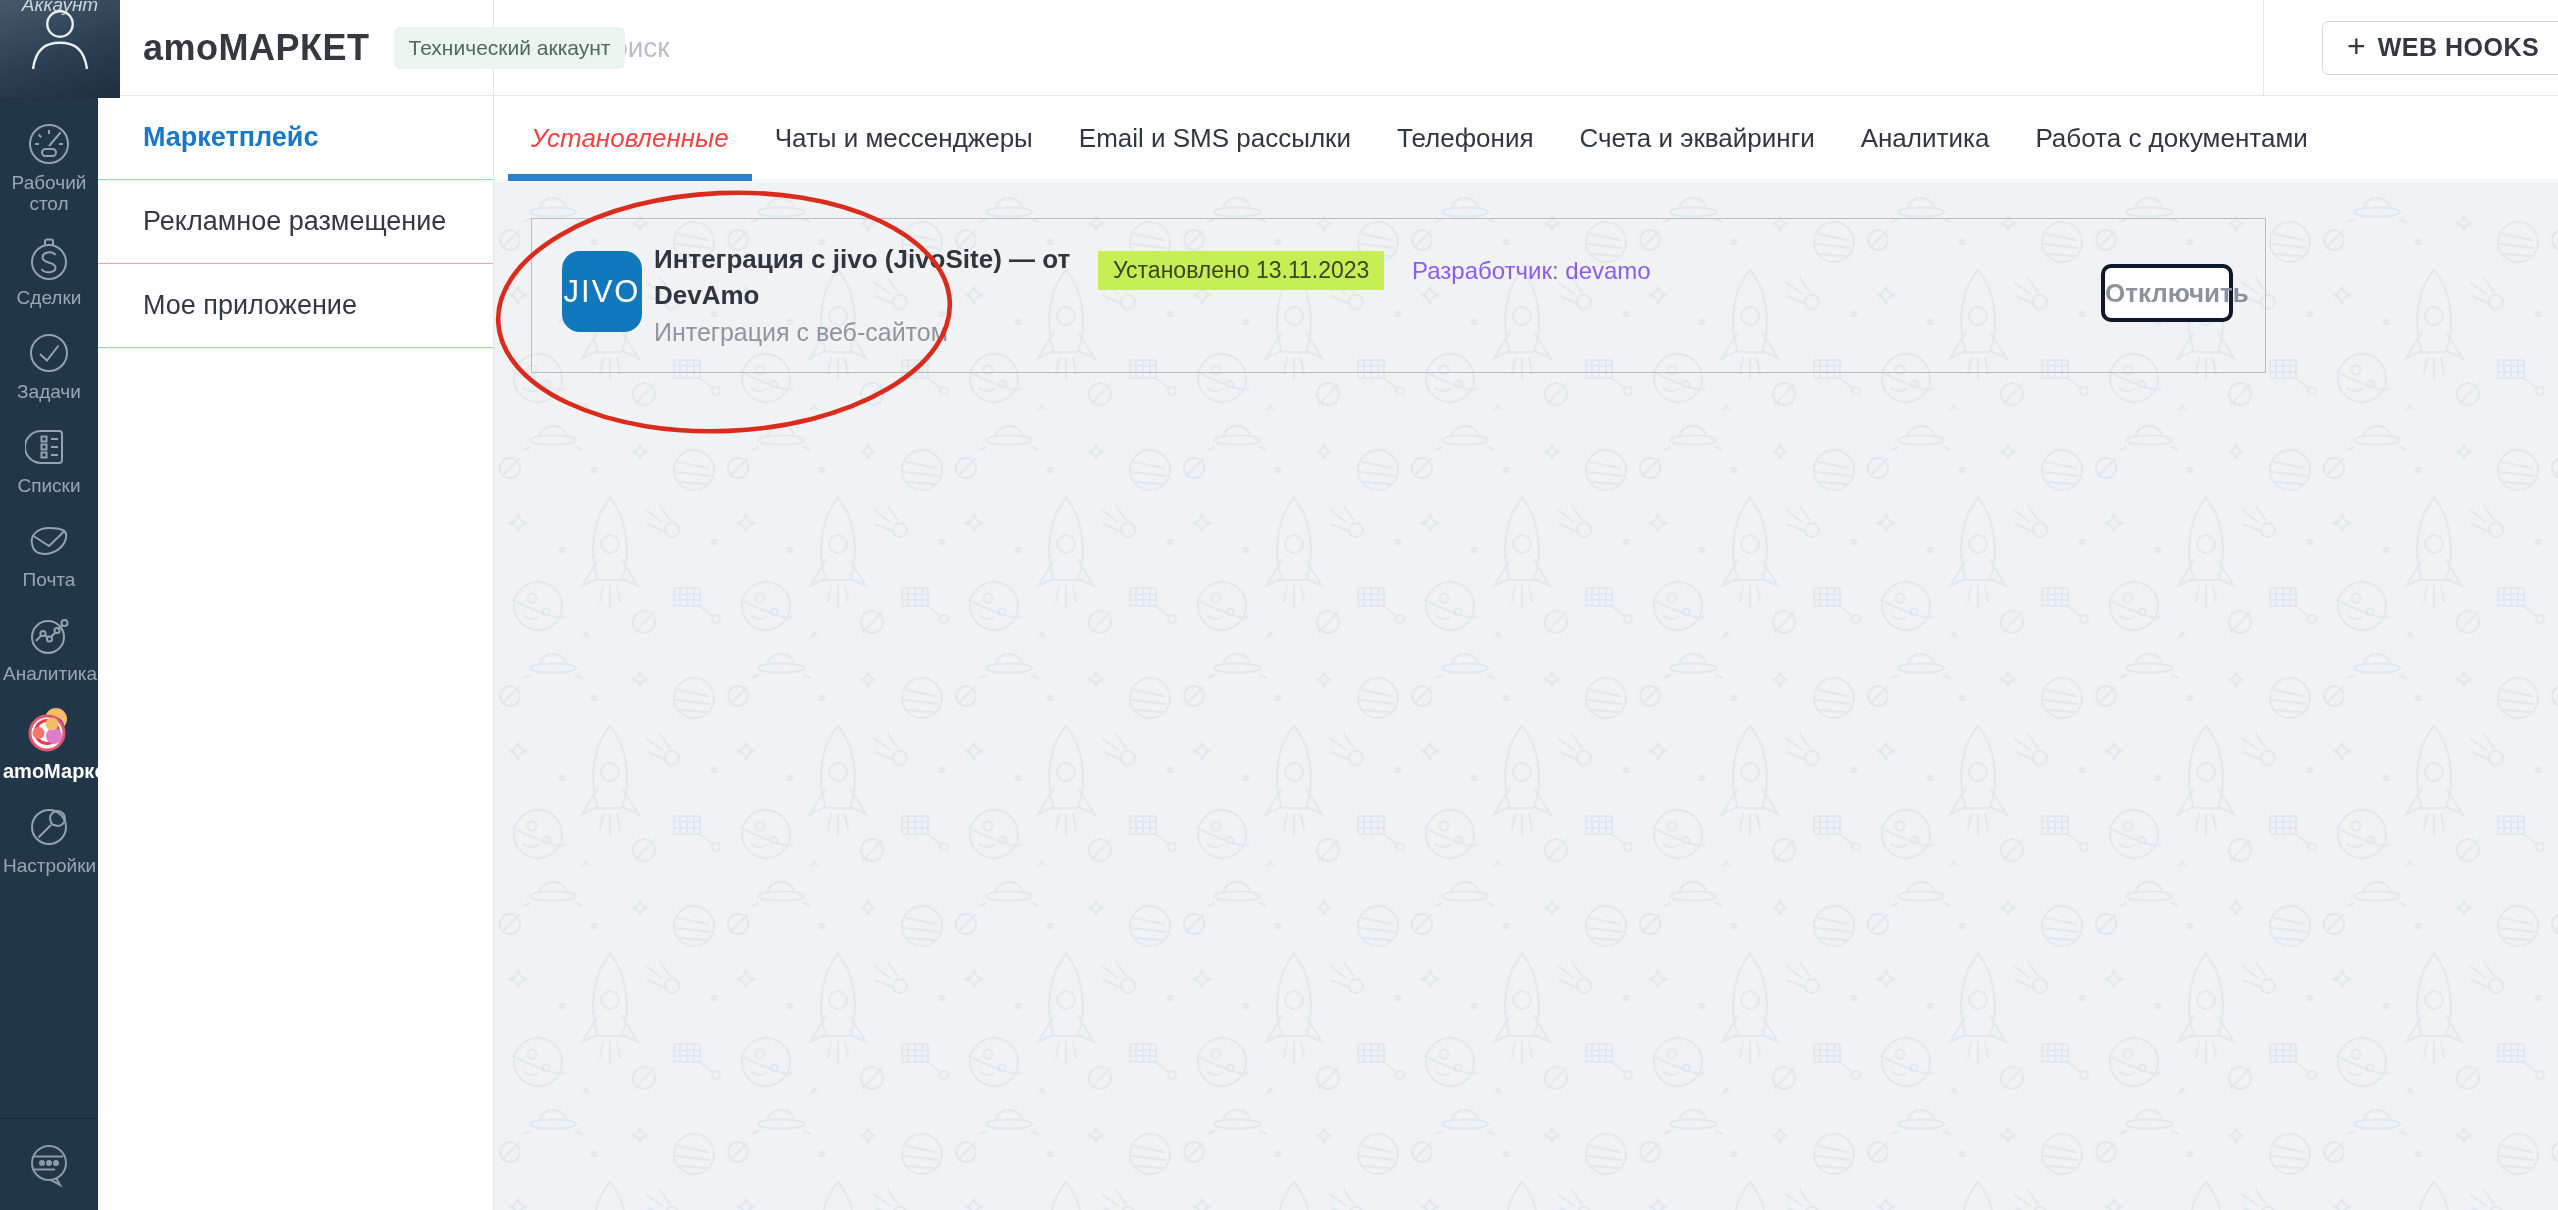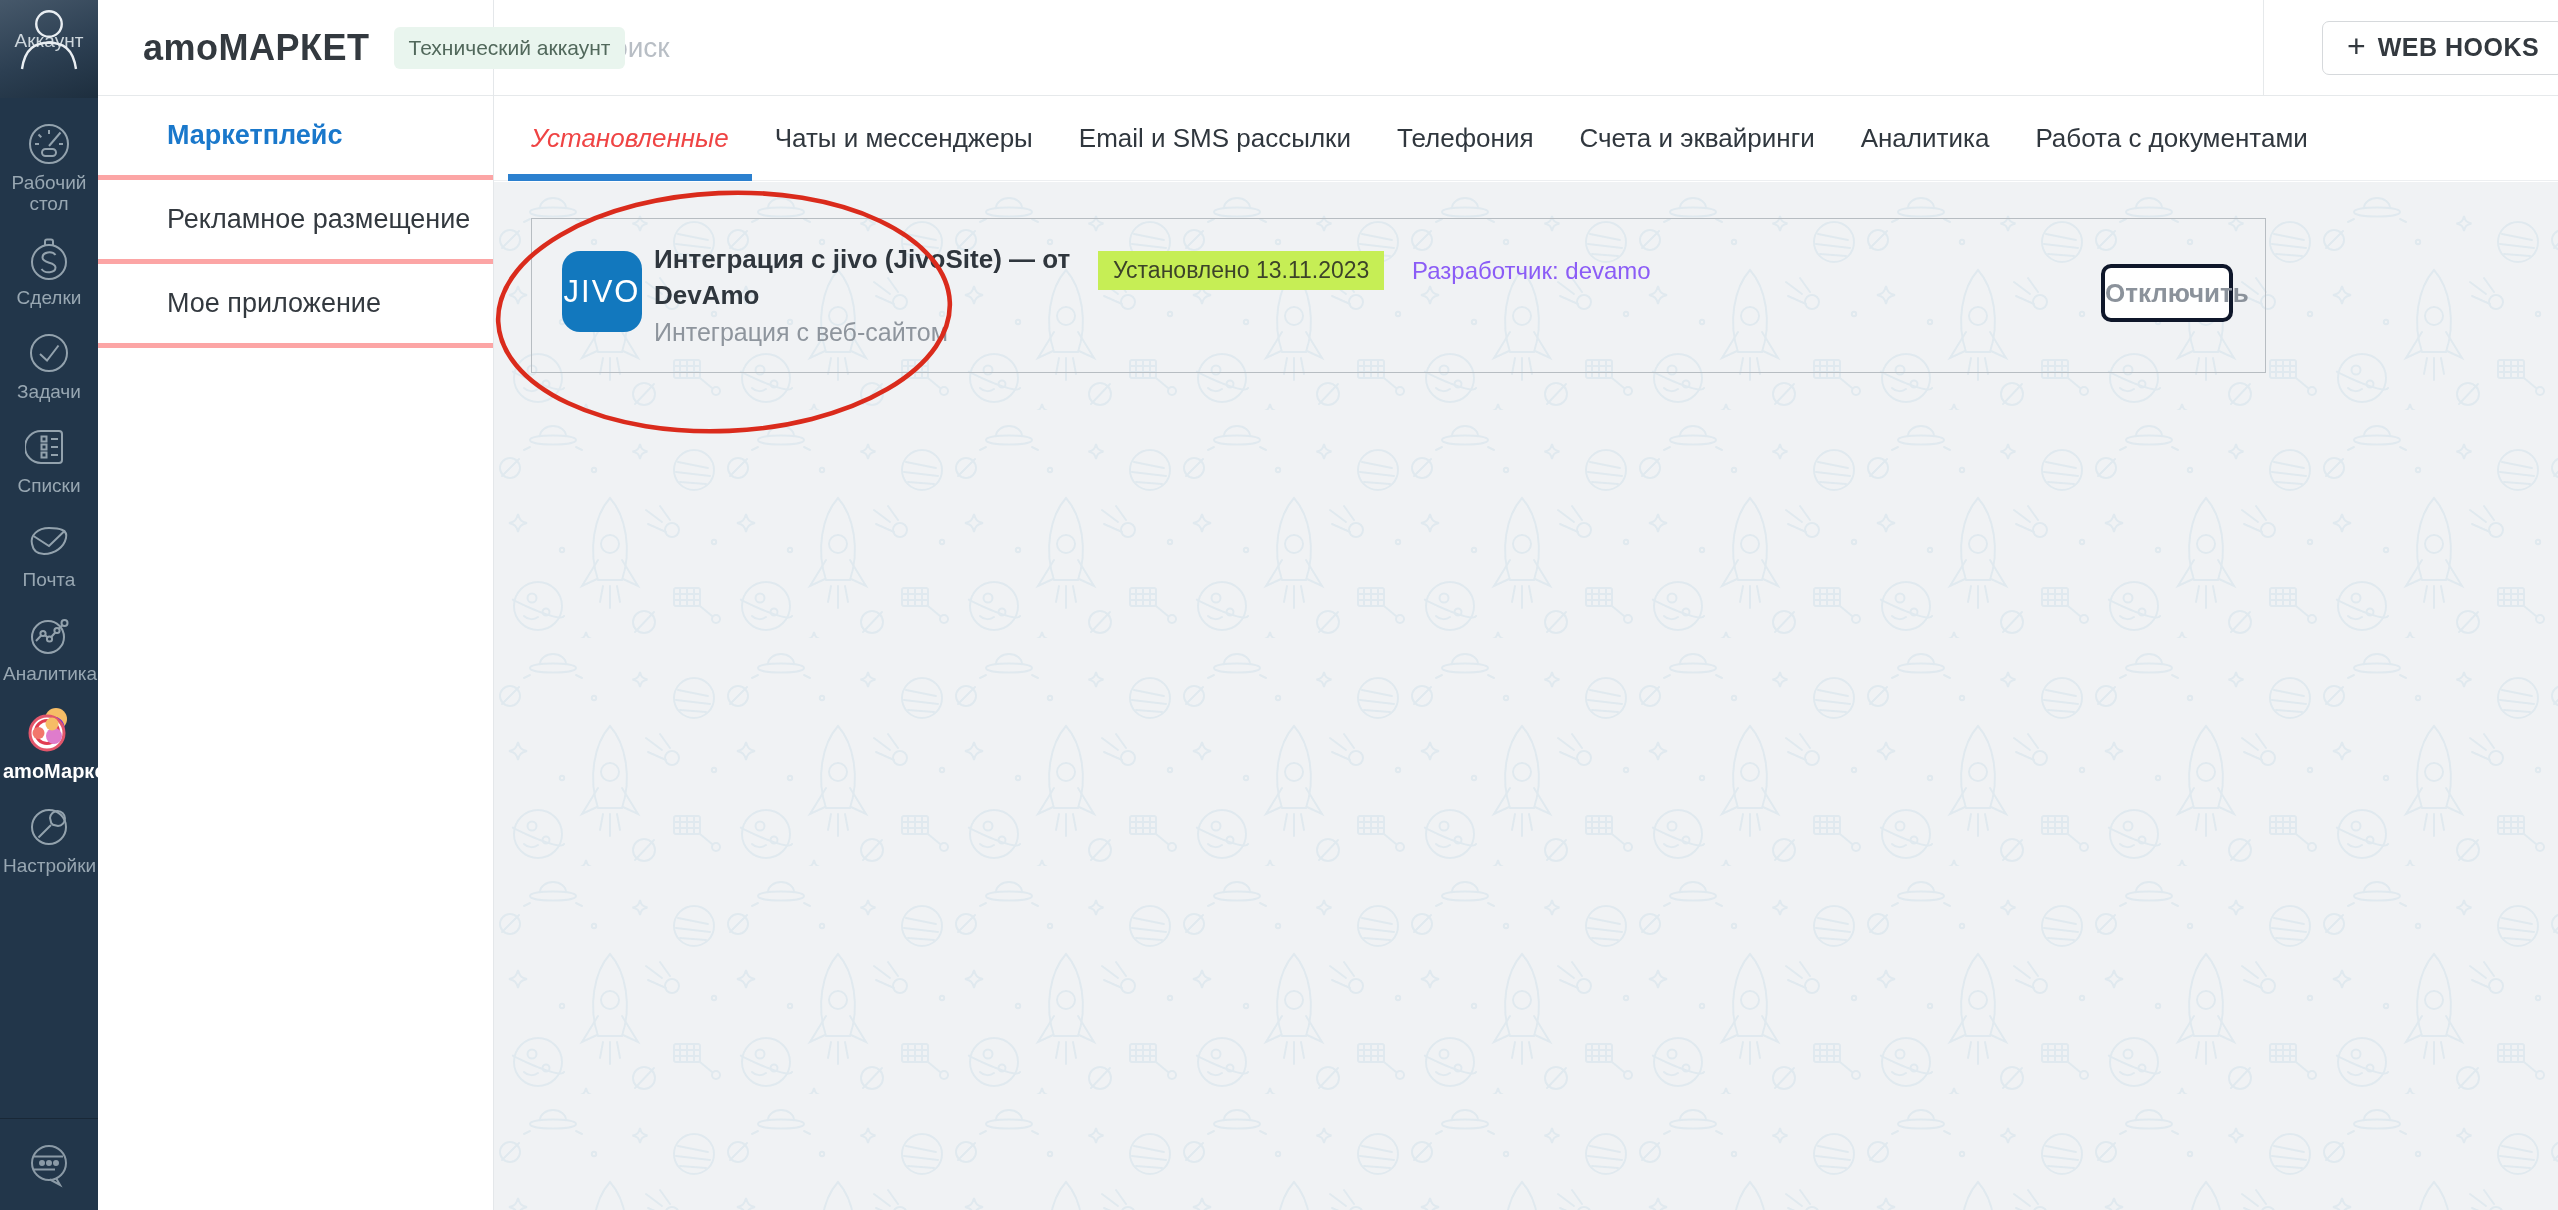--- a/index.html
+++ b/index.html
@@ -1,35 +1,35 @@
 <!DOCTYPE html>
 <html><head>
 <meta charset="utf-8">
 <style>
   * { margin:0; padding:0; box-sizing:border-box; }
   html,body { width:2558px; height:1210px; font-family:"Liberation Sans", sans-serif; background:#fff; }
   .app { position:relative; width:2558px; height:1210px; overflow:hidden; background:#fff; }
 
   
   .sidebar { position:absolute; left:0; top:0; width:98px; height:1210px; background:#22364a; z-index:5; }
-  .account { position:relative; width:98px; height:98px; background:linear-gradient(160deg,#46586a 0%,#2c3f52 55%,#1d2e3e 100%); display:flex; flex-direction:column; align-items:center; justify-content:center; padding-bottom:10px; cursor:pointer; }
+  .account { position:relative; width:120px; height:98px; background:linear-gradient(160deg,#46586a 0%,#2c3f52 55%,#1d2e3e 100%); display:flex; flex-direction:column; align-items:center; justify-content:flex-start; padding-bottom:10px; cursor:pointer;font-style:italic; }
   .account .alabel { color:#cdd6dc; font-size:19px; margin-top:-6px; }
   .account svg { position:absolute; top:6px; left:50%; transform:translateX(-50%); }
   .nav { display:flex; flex-direction:column; align-items:center; padding-top:22px; }
   .nav-item { width:98px; display:flex; flex-direction:column; align-items:center; margin-bottom:21px; cursor:pointer; }
   .nav-item .nlabel { color:#98a7b2; font-size:19px; line-height:21px; text-align:center; width:92px; margin-top:4px; }
   .nav-item.active .nlabel { color:#ffffff; font-weight:bold; font-size:20px; }
   .sidebar-bottom { position:absolute; bottom:0; left:0; width:98px; height:92px; border-top:1px solid rgba(0,0,0,.25); display:flex; align-items:center; justify-content:center; }
 
   
   .leftcol { position:absolute; left:98px; top:0; width:396px; height:1210px; background:#fff; border-right:1px solid #e4e7ea; z-index:4; }
   .lp-header { height:96px; border-bottom:1px solid #e6e9eb; display:flex; align-items:center; padding-left:45px; gap:24px; }
   .lp-title { font-size:36px; font-weight:bold; color:#33393f; letter-spacing:.5px; }
   .acct-badge { background:#e9f5ee; color:#51685b; font-size:21px; padding:9px 15px; border-radius:6px; white-space:nowrap; }
-  .lp-menu-item { height:84px; border-bottom:5px solid #fca5a5; display:flex; align-items:center; padding-left:69px; font-size:27px; color:#33393f; cursor:pointer; }
+  .lp-menu-item { height:84px; border-bottom:1px solid #fca5a5; display:flex; align-items:center; padding-left:45px; font-size:27px; color:#33393f; cursor:pointer; }
   .lp-menu-item.active { color:#1a78cb; font-weight:bold; }
 
   
   .main { position:absolute; left:494px; top:0; width:2064px; height:1210px; }
   .topbar { height:96px; border-bottom:1px solid #e6e9eb; background:#fff; display:flex; }
   .search { flex:1; display:flex; align-items:center; padding-left:47px; gap:17px; }
   .search input { border:none; outline:none; font-size:28px; color:#33393f; width:900px; font-family:"Liberation Sans",sans-serif; background:transparent; }
   .search input::placeholder { color:#b8bec5; }
   .topbar-right { width:295px; border-left:1px solid #e6e9eb; display:flex; align-items:center; }
   .hdots { margin-left:28px; cursor:pointer; }

